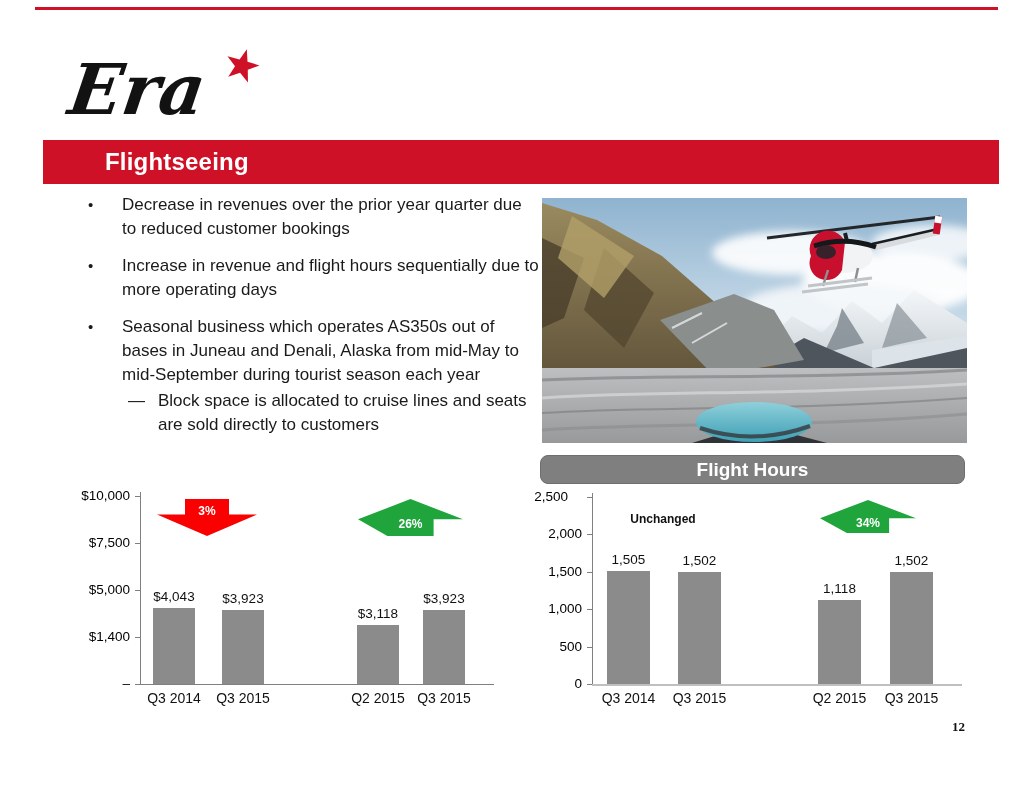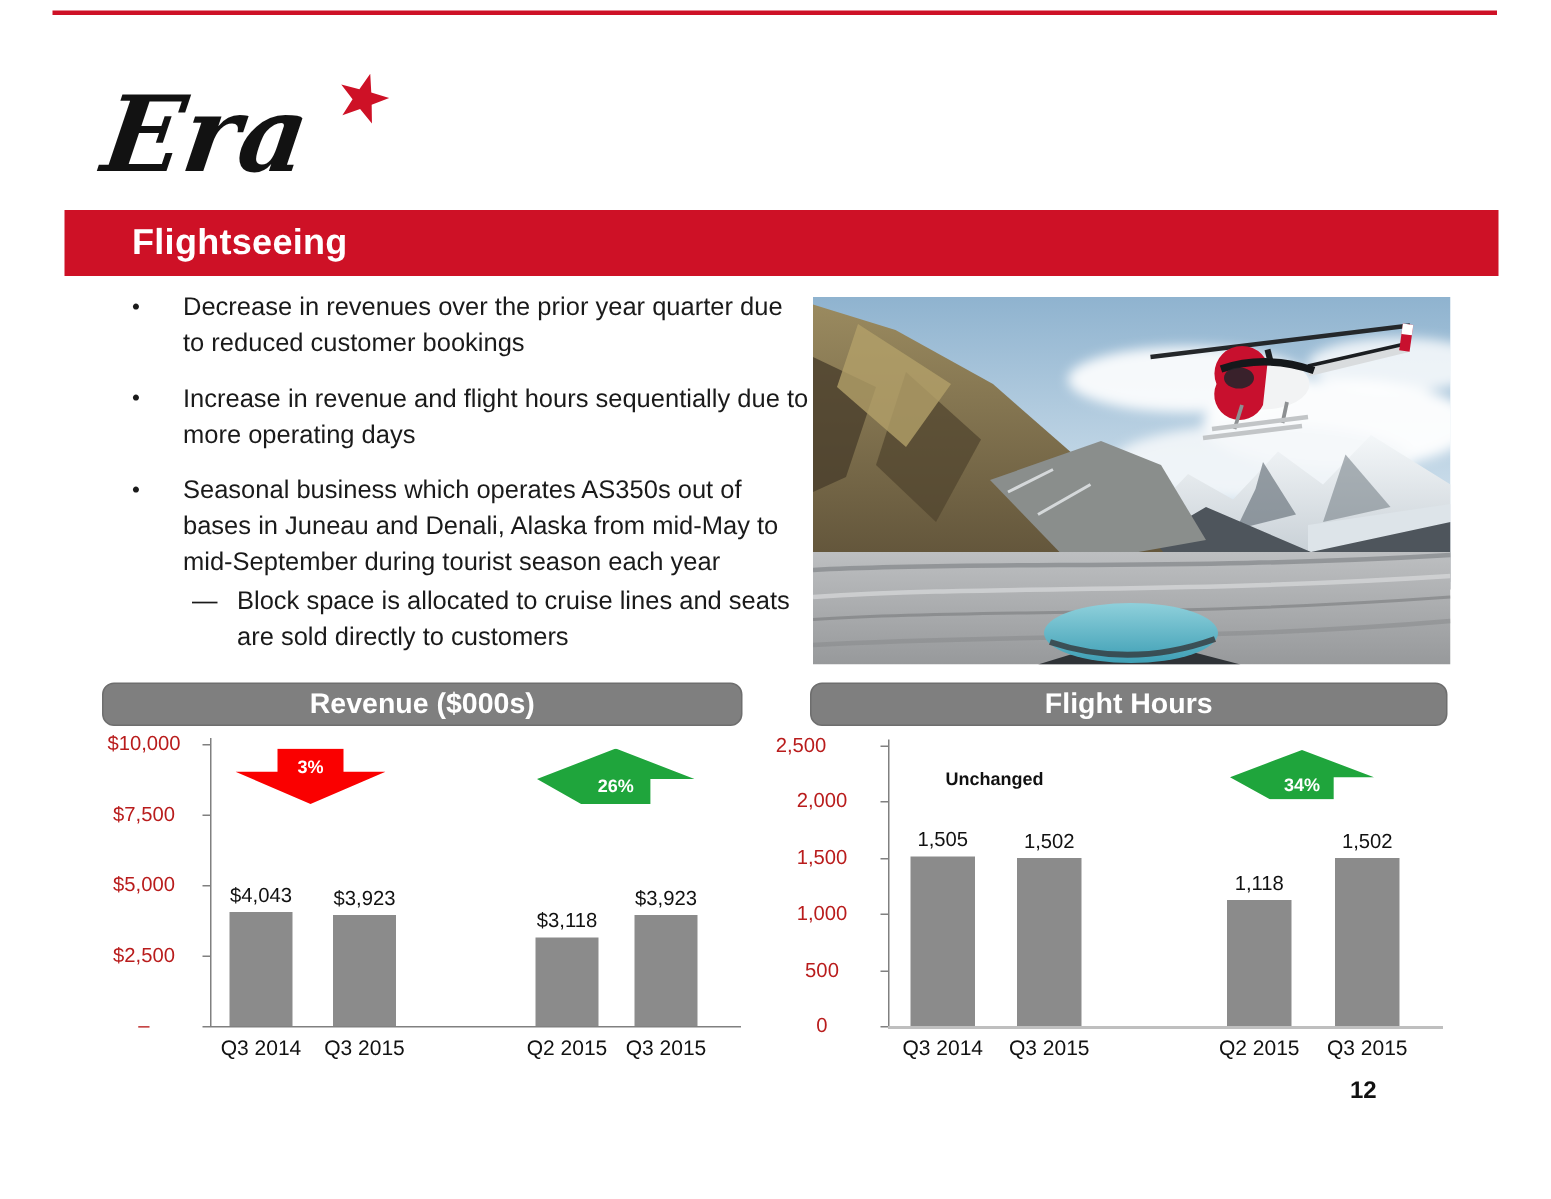--- a/index.html
+++ b/index.html
@@ -7,37 +7,37 @@
     position:relative;width:1034px;height:799px;background:#ffffff;
     font-family:"Liberation Sans",sans-serif;overflow:hidden;color:#1a1a1a;
   }
   .top-rule{position:absolute;left:35px;top:7px;width:963px;height:3px;background:var(--brand-red,#CE1126);}
   .logo{position:absolute;left:62px;top:44px;width:210px;height:88px;}
   .banner{
     position:absolute;left:43px;top:140px;width:956px;height:44px;
     background:var(--brand-red,#CE1126);
   }
   .banner .title{
-    display:block;padding-left:45px;line-height:44px;color:#ffffff;
+    display:block;padding-left:62px;line-height:44px;color:#ffffff;
     font-size:24px;font-weight:bold;letter-spacing:.2px;
   }
   .bullets{position:absolute;left:88px;top:193px;width:452px;font-size:17px;line-height:24px;}
   .bullet{display:grid;grid-template-columns:34px 1fr;margin-bottom:13px;}
   .bullet .marker{font-size:15px;line-height:24px;}
   .subbullet{display:grid;grid-template-columns:30px 1fr;margin:2px 0 0 40px;}
   .photo{position:absolute;left:542px;top:198px;width:425px;height:245px;}
   .chart-header{
     position:absolute;height:29px;background:var(--header-gray,#7F7F7F);
     border:1px solid #6e6e6e;border-radius:8px;box-sizing:border-box;
     color:#fff;font-size:19px;font-weight:bold;text-align:center;line-height:27px;
   }
   .hdr-rev{left:68px;top:455px;width:427px;}
   .hdr-fh{left:540px;top:455px;width:425px;}
   .chart-stage{position:absolute;left:0;top:0;width:1034px;height:799px;pointer-events:none;}
-  .ytick{position:absolute;width:68px;text-align:center;font-size:13.5px;color:#b91c1c;}
+  .ytick{position:absolute;width:68px;text-align:right;font-size:13.5px;color:#000000;}
   .xcat{position:absolute;width:90px;text-align:center;font-size:14px;color:#111;}
   .vlabel{position:absolute;width:90px;text-align:center;font-size:13.5px;color:#111;}
   .bar{position:absolute;background:var(--bar-gray,#8B8B8B);}
   .axis-v{position:absolute;width:1px;background:var(--axis-gray,#808080);}
   .axis-h{position:absolute;background:var(--axis-gray,#808080);}
   .tickmark{position:absolute;width:5px;height:1px;background:var(--axis-gray,#808080);}
   .block-arrow{
     position:absolute;display:flex;align-items:center;justify-content:center;
     color:#fff;font-size:12px;font-weight:bold;
   }
@@ -52,22 +52,22 @@
     padding-top:13px;box-sizing:border-box;
   }
   .arw-rev-down{left:157px;top:499px;width:100px;height:37px;}
   .arw-rev-up{left:358px;top:499px;width:105px;height:37px;}
   .arw-fh-up{left:820px;top:500px;width:96px;height:33px;}
   .unchanged{
     position:absolute;left:593px;top:512px;width:140px;text-align:center;
     font-size:12px;font-weight:bold;color:#111;
   }
   .page-number{
-    position:absolute;left:900px;top:719px;width:65px;text-align:left;
-    font-size:16px;font-weight:bold;color:#111;
+    position:absolute;left:900px;top:719px;width:65px;text-align:right;
+    font-size:13px;font-weight:bold;color:#111;font-family:Liberation Serif, serif;
   }
 </style>
 </head>
 <body>
 
 <div class="slide">
 
   <div class="top-rule"></div>
 
   <svg class="logo" viewBox="0 0 210 88">
@@ -163,33 +163,32 @@
       <path d="M269,58 A17,17 0 0 1 303,44 L300,72 A17,17 0 0 1 269,58 Z" fill="#c8102e"></path>
       <path d="M272,48 Q302,38 334,49" stroke="#15181b" stroke-width="5" fill="none"></path>
       <ellipse cx="284" cy="54" rx="10" ry="7" fill="#20242a" opacity="0.85"></ellipse>
       <line x1="286" y1="72" x2="281" y2="88" stroke="#8d9092" stroke-width="2.5"></line>
       <line x1="316" y1="70" x2="313" y2="84" stroke="#8d9092" stroke-width="2.5"></line>
       <line x1="266" y1="88" x2="330" y2="80" stroke="#c2c5c7" stroke-width="3"></line>
       <line x1="260" y1="94" x2="326" y2="86" stroke="#c2c5c7" stroke-width="3"></line>
     </g>
   </svg>
 
-  <div class="chart-header hdr-rev">Revenue ($000s)</div>
   <div class="chart-header hdr-fh">Flight Hours</div>
 
   <div class="chart-stage" id="chart-rev">
       <div class="axis-v" style="left: 140px; top: 492px; height: 192px;"></div>
       <div class="axis-h" style="left: 140px; top: 684px; width: 354px; height: 1px; background: var(--axis-gray);"></div>
       <div class="ytick" style="left: 62px; top: 488px;">$10,000</div>
       <div class="tickmark" style="left: 135px; top: 496px;"></div>
       <div class="ytick" style="left: 62px; top: 535px;">$7,500</div>
       <div class="tickmark" style="left: 135px; top: 543px;"></div>
       <div class="ytick" style="left: 62px; top: 582px;">$5,000</div>
       <div class="tickmark" style="left: 135px; top: 590px;"></div>
-      <div class="ytick" style="left: 62px; top: 629px;">$2,500</div>
+      <div class="ytick" style="left: 62px; top: 629px;">$1,400</div>
       <div class="tickmark" style="left: 135px; top: 637px;"></div>
       <div class="ytick" style="left: 62px; top: 676px;">–</div>
       <div class="tickmark" style="left: 135px; top: 684px;"></div>
       <div class="bar" style="left: 153px; top: 608px; width: 42px; height: 76px;"></div>
       <div class="vlabel" style="left: 129px; top: 589px;">$4,043</div>
       <div class="xcat" style="left: 129px; top: 690px;">Q3 2014</div>
       <div class="bar" style="left: 222px; top: 610px; width: 42px; height: 74px;"></div>
       <div class="vlabel" style="left: 198px; top: 591px;">$3,923</div>
       <div class="xcat" style="left: 198px; top: 690px;">Q3 2015</div>
       <div class="bar" style="left: 357px; top: 625px; width: 42px; height: 59px;"></div>

